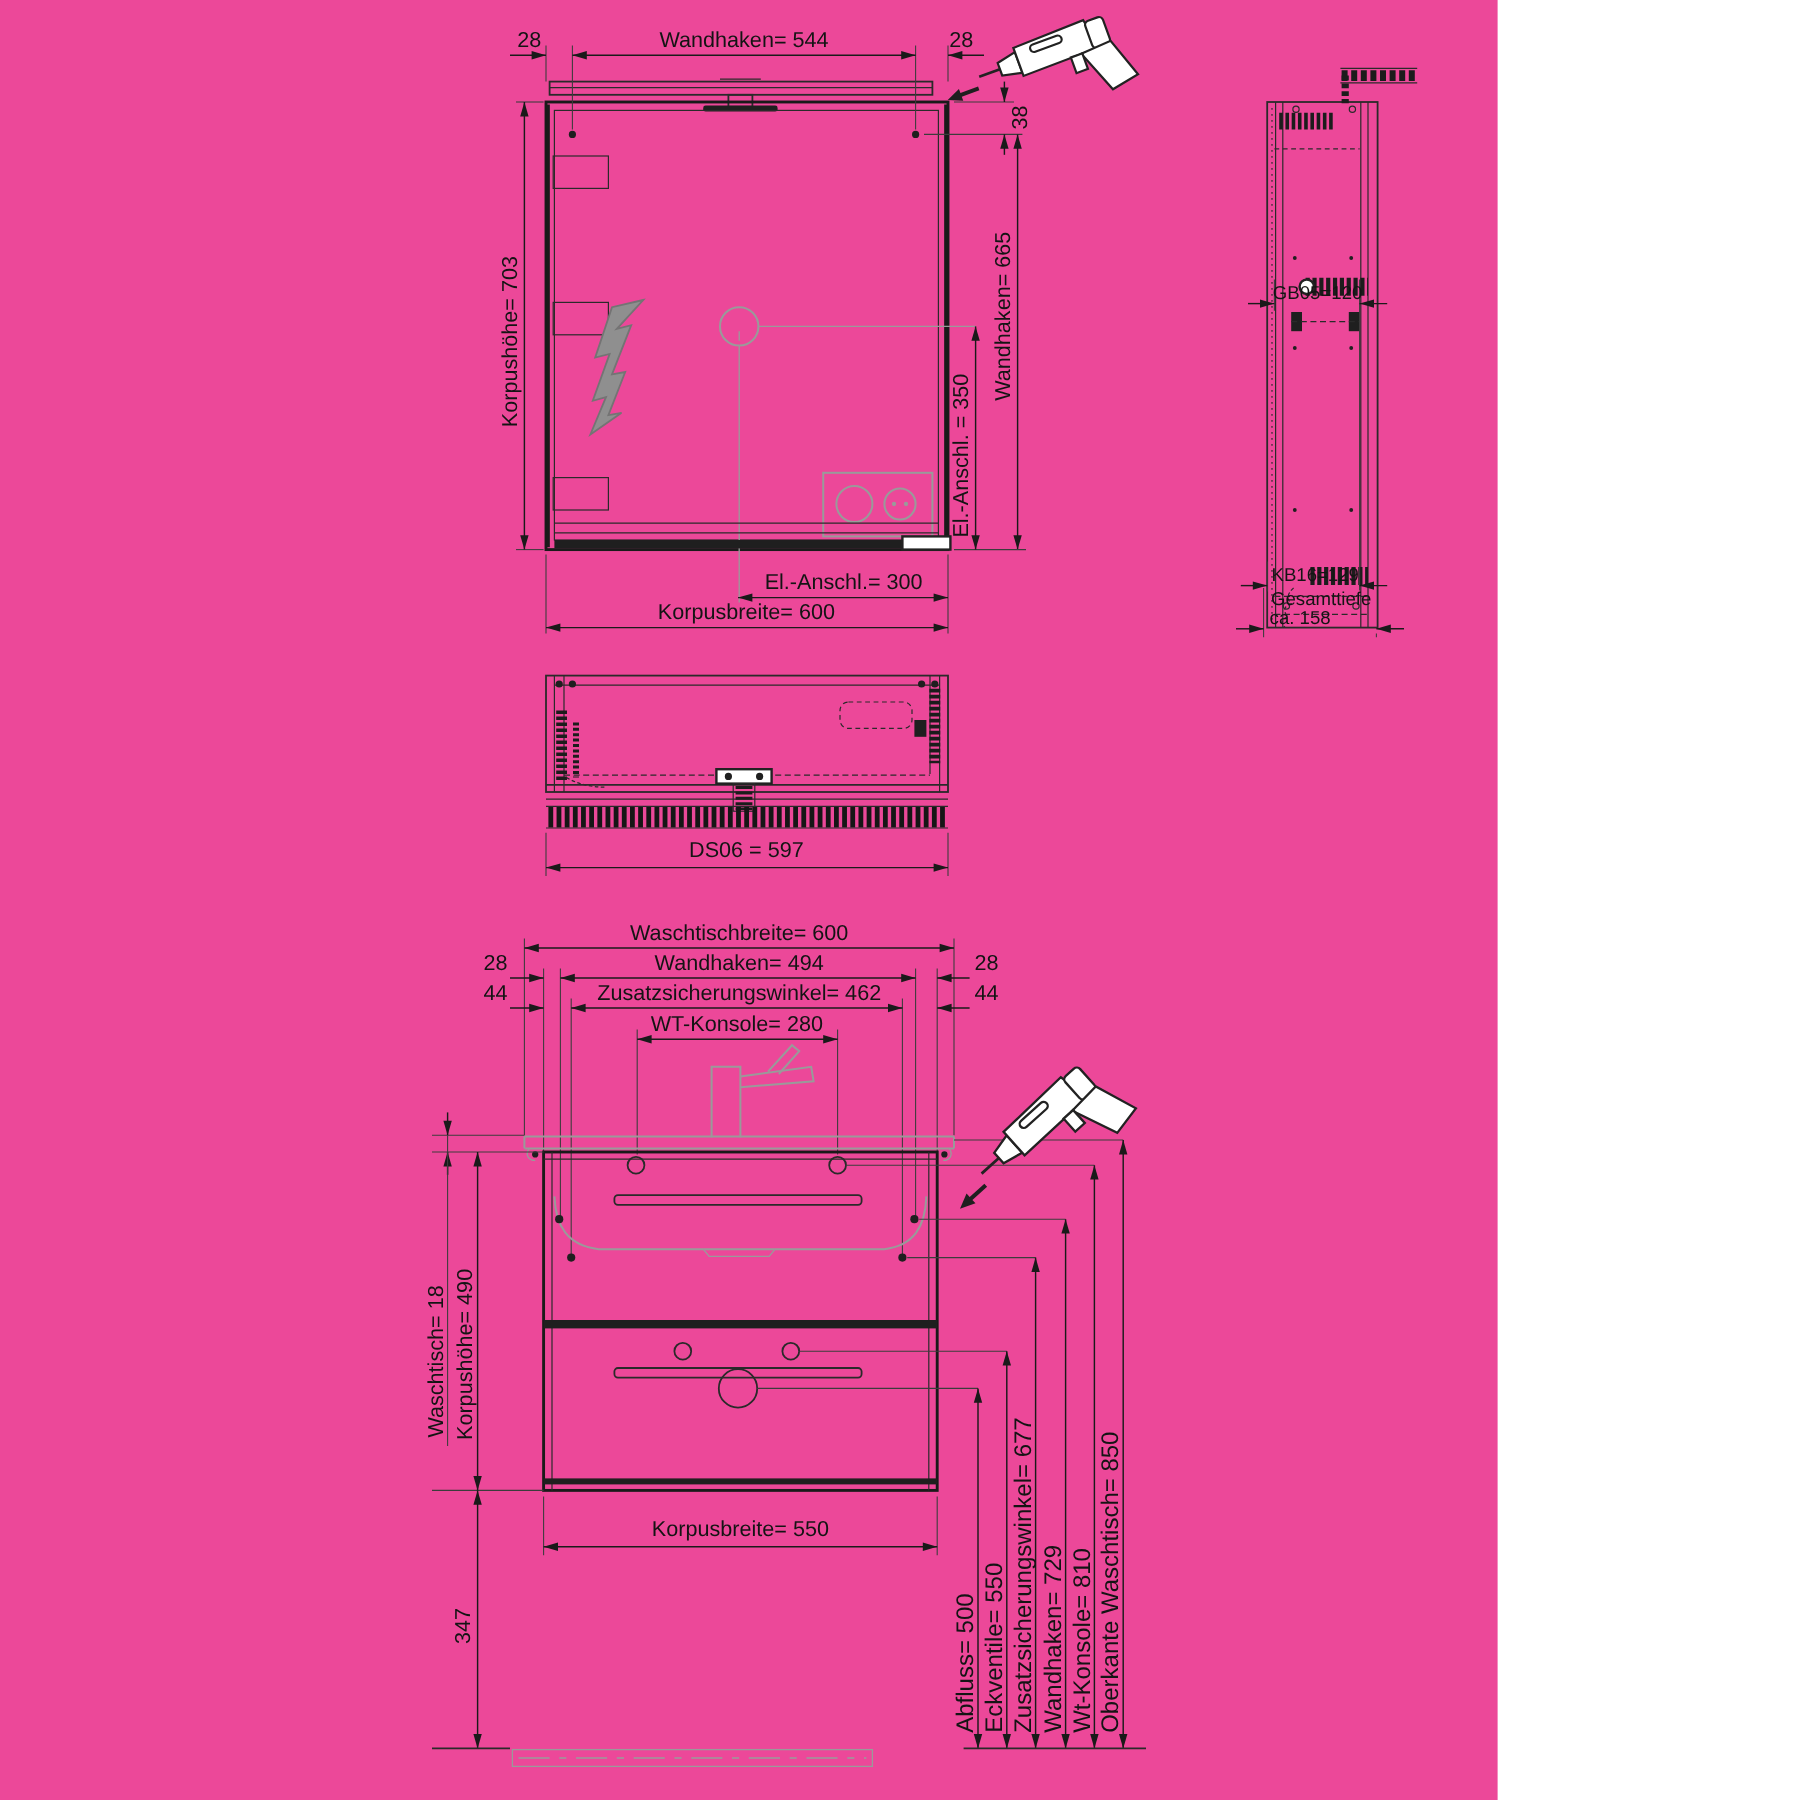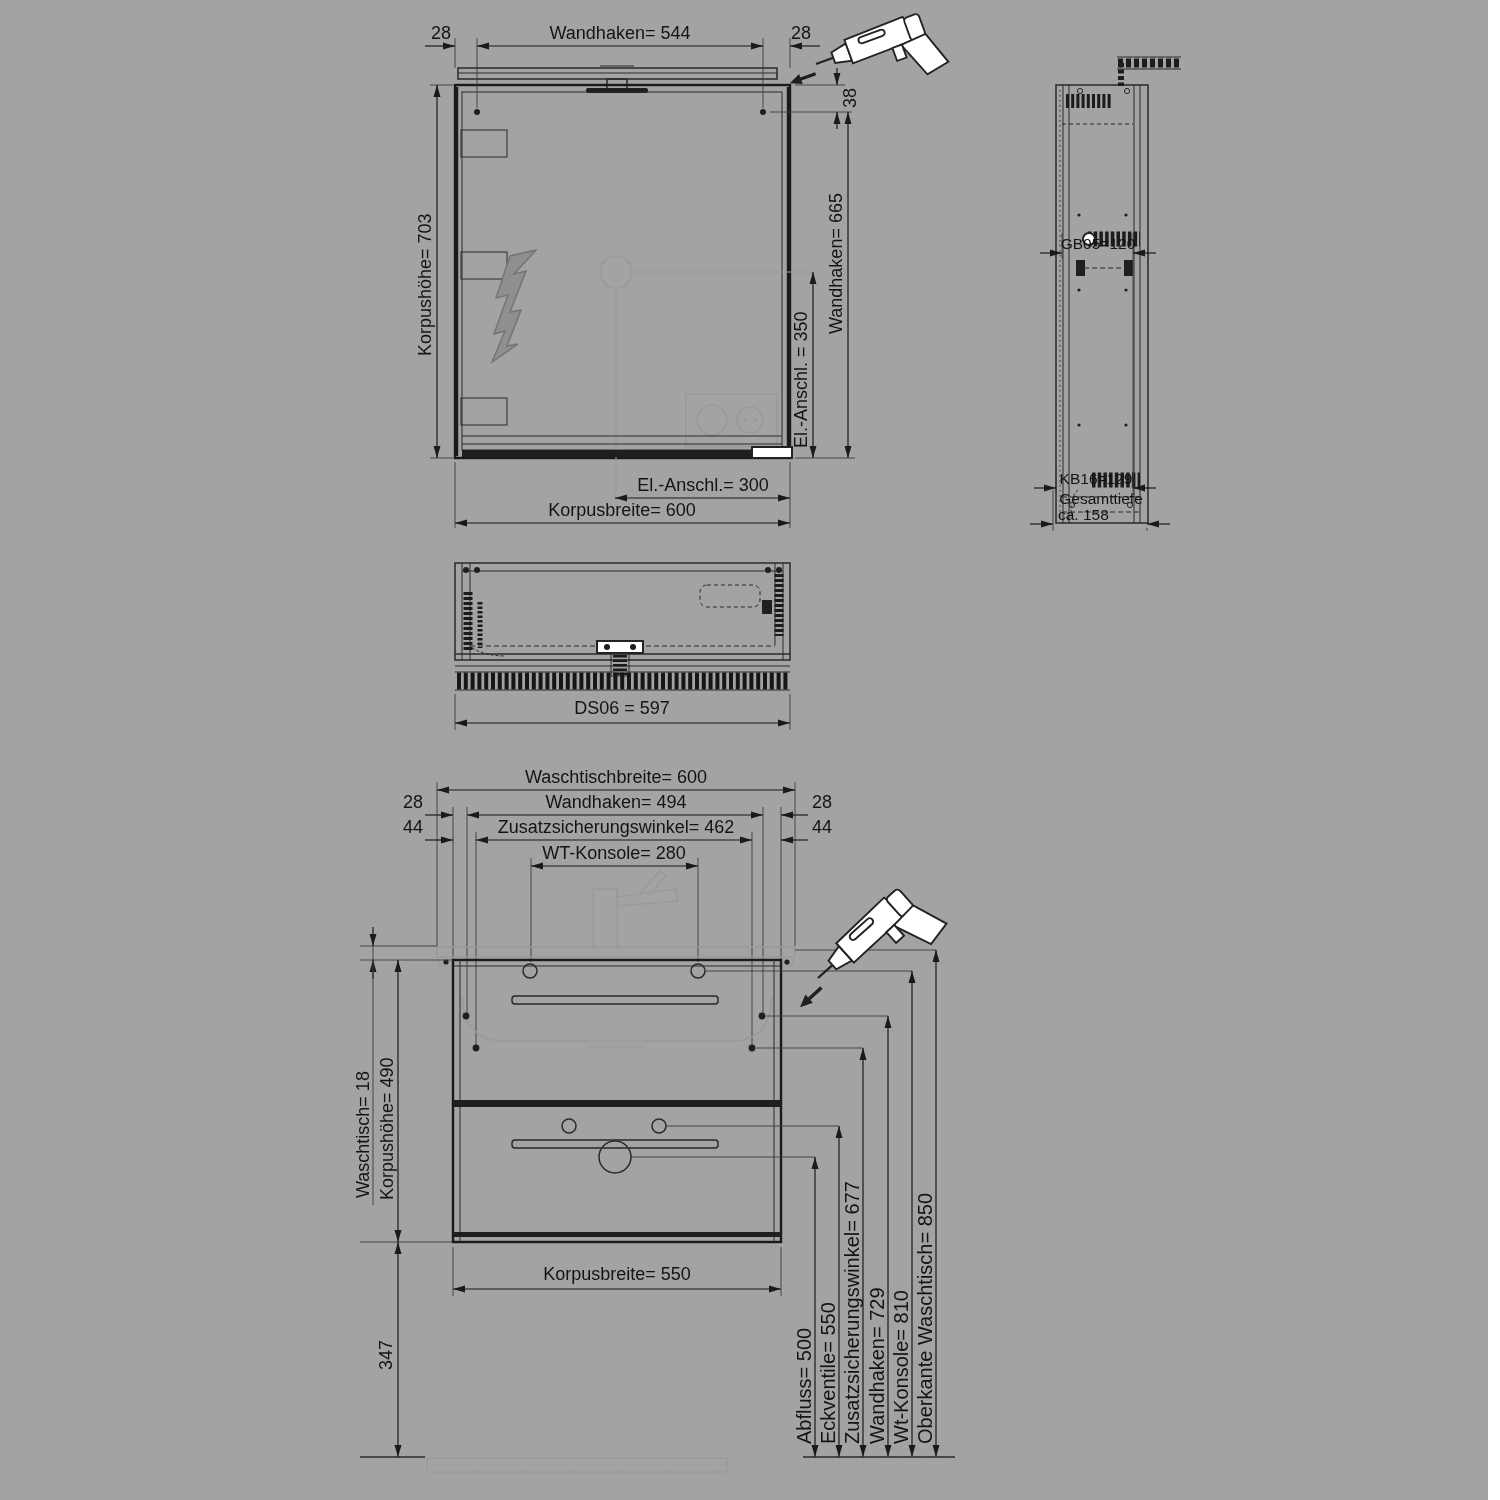--- a/index.html
+++ b/index.html
@@ -1,16 +1,16 @@
 <!DOCTYPE html>
 <html><head>
 <meta charset="utf-8">
 <style>
   html,body{margin:0;padding:0;background:#ffffff;}
-  #stage{position:relative;width:1488px;height:1500px;background:#a3a3a3;overflow:hidden;}
+  #stage{position:relative;width:1248px;height:1500px;background:#ec4899;overflow:hidden;}
   svg text{font-family:"Liberation Sans","DejaVu Sans",sans-serif;fill:#141414;}
   .t18{font-size:18px;}
   .t16{font-size:15.5px;}
   .t20{font-size:20px;}
   .ln{stroke:#2a2a2a;stroke-width:1.5;fill:none;}
   .lt{stroke:#2a2a2a;stroke-width:1;fill:none;}
   .hv{stroke:#1a1a1a;stroke-width:2.4;fill:none;}
   .dim{stroke:#1a1a1a;stroke-width:1.2;fill:none;}
   .ext{stroke:#3c3c3c;stroke-width:0.9;fill:none;}
   .gy{stroke:#9a9a9a;fill:none;stroke-width:1.7;}

